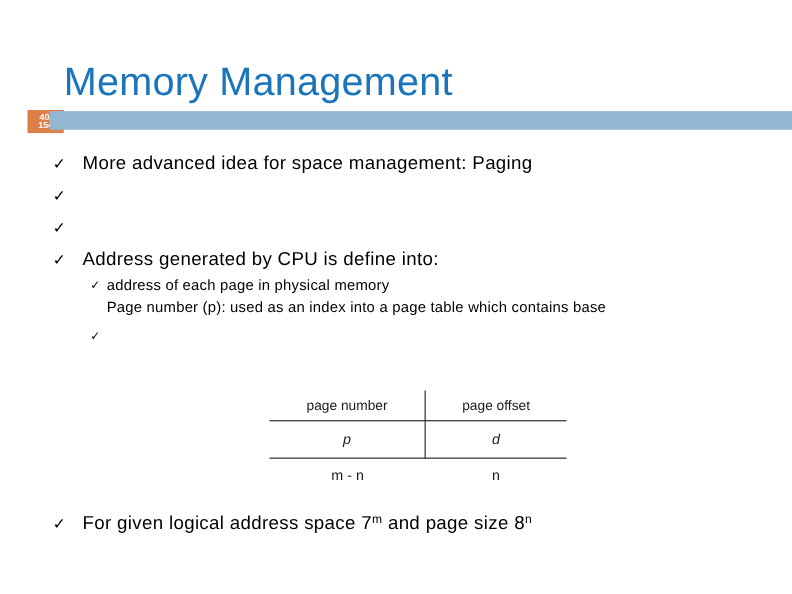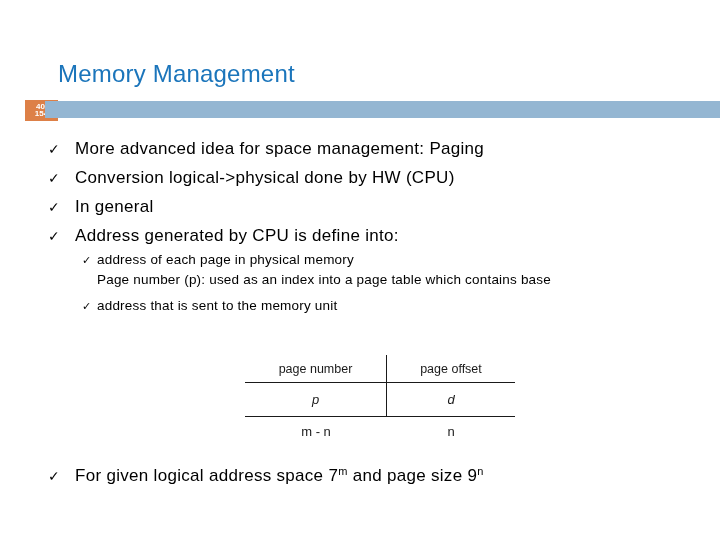--- a/index.html
+++ b/index.html
@@ -11,21 +11,21 @@
     overflow: hidden;
     font-family: "Liberation Sans", sans-serif;
     color: #000000;
   }
 
   
   .title {
     position: absolute;
     left: 58px;
     top: 58px;
-    font-size: 24px;
+    font-size: 36px;
     line-height: 32px;
     color: #1b75bb;
     letter-spacing: 0.2px;
     white-space: nowrap;
   }
 
   
   .page-box {
     position: absolute;
     left: 25px;
@@ -152,44 +152,41 @@
   </div>
   <div class="band"></div>
 
   <div class="l1-list">
     <div class="l1-item">
       <span class="l1-check">✓</span>
       <span>More advanced idea for space management: Paging</span>
     </div>
     <div class="l1-item">
       <span class="l1-check">✓</span>
-      <span>Conversion logical-&gt;physical done by HW (CPU)</span>
-    </div>
-    <div class="l1-item">
-      <span class="l1-check">✓</span>
-      <span>In general</span>
+    </div>
+    <div class="l1-item">
+      <span class="l1-check">✓</span>
     </div>
     <div class="l1-item">
       <span class="l1-check">✓</span>
       <span>Address generated by CPU is define into:</span>
     </div>
   </div>
 
   <div class="l2-list">
     <div class="l2-item">
       <span class="l2-check">✓</span>
       <span class="l2-text">
         <div>address of each page in physical memory</div>
         <div>Page number (p): used as an index into a page table which contains base</div>
       </span>
     </div>
     <div class="l2-item">
       <span class="l2-check">✓</span>
       <span class="l2-text">
-        <div>address that is sent to the memory unit</div>
       </span>
     </div>
   </div>
 
   <div class="diagram">
     <div class="diag-row row-header">
       <div class="diag-cell c1">page number</div>
       <div class="diag-cell c2">page offset</div>
     </div>
     <div class="diag-row row-values">
@@ -197,16 +194,16 @@
       <div class="diag-cell c2">d</div>
     </div>
     <div class="diag-row row-widths">
       <div class="diag-cell c1">m - n</div>
       <div class="diag-cell c2">n</div>
     </div>
   </div>
 
   <div class="final-bullet">
     <span class="l1-check">✓</span>
-    <span><span>For given logical address space 7</span><sup class="exp">m</sup><span> and page size 9</span><sup class="exp">n</sup></span>
+    <span><span>For given logical address space 7</span><sup class="exp">m</sup><span> and page size 8</span><sup class="exp">n</sup></span>
   </div>
 
 </div>
 
 </body></html>

